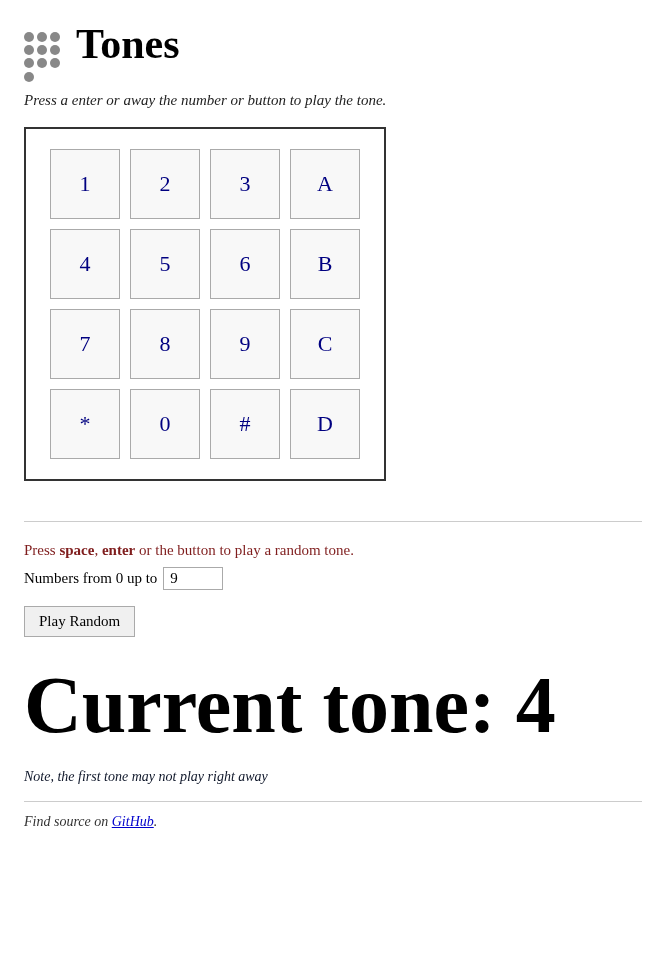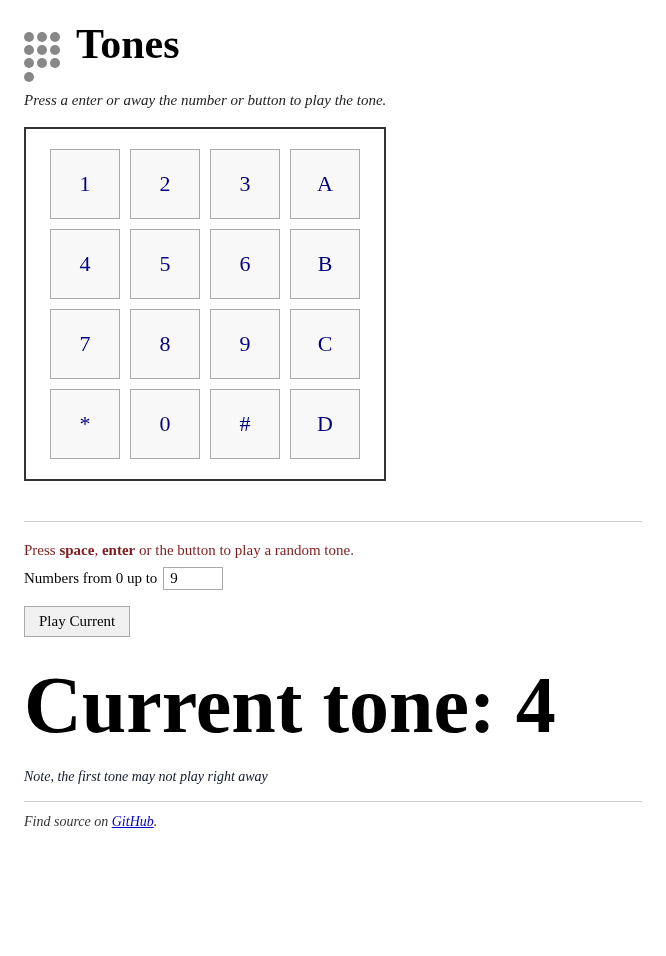--- a/index.html
+++ b/index.html
@@ -239,21 +239,21 @@
 
   <p class="practice-desc">
     <span>Press </span><strong>space</strong><span>, </span><strong>enter</strong><span> or the button to play a random tone.</span>
   </p>
 
   <div class="practice-range">
     <span>Numbers from 0 up to </span>
     <input class="range-input" type="text" id="range-input" value="9" style="">
   </div>
 
-  <button class="play-random-btn">Play Current</button>
+  <button class="play-random-btn">Play Random</button>
 </div>
 
 
 <div class="current-tone">
   <span>Current tone:</span>
   <span>4</span>
 </div>
 
 
 <p class="note-text">

